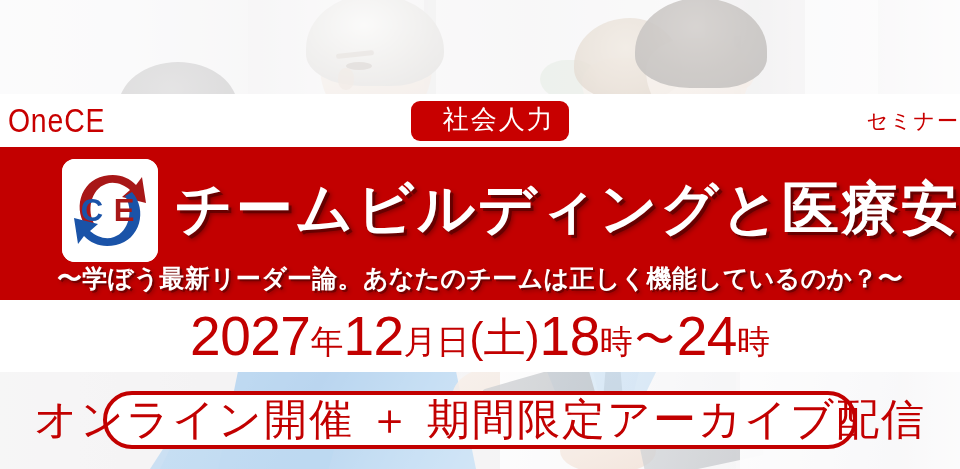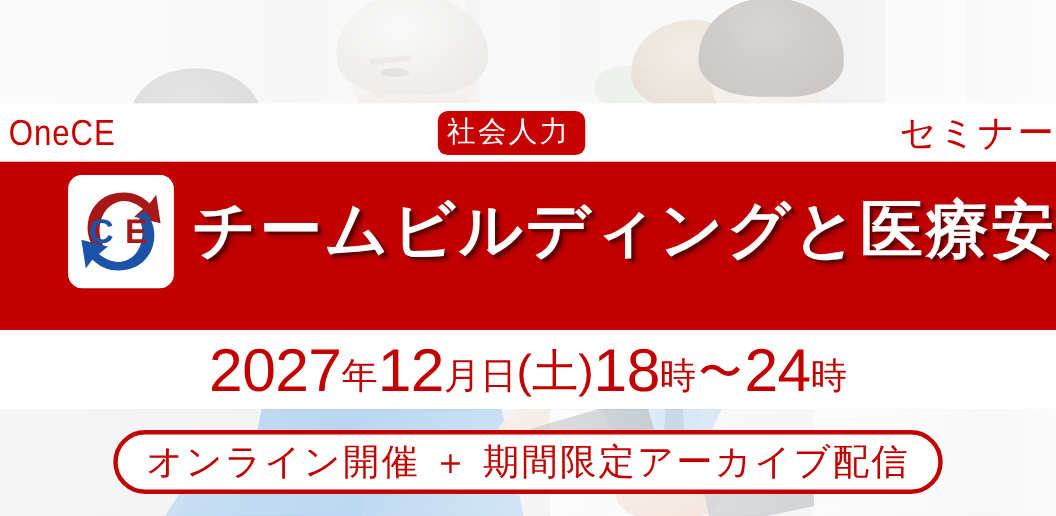--- a/index.html
+++ b/index.html
@@ -181,28 +181,28 @@
     transform: scaleX(0.86);
     transform-origin: center;
     white-space: nowrap;
   }
   .eyebrow-badge {
     background: #c80000;
     color: #ffffff;
     font-size: 26px;
     font-weight: 500;
     letter-spacing: 2px;
-    padding: 4px 14px 6px 8px;
+    padding: 4px 14px 6px 32px;
     border-radius: 9px;
     white-space: nowrap;
     line-height: 1.12;
   }
   .eyebrow-suffix {
     color: #c80000;
-    font-size: 33px;
+    font-size: 21px;
     font-weight: 400;
     letter-spacing: 2px;
     white-space: nowrap;
   }
 
   
   .red-band {
     position: absolute;
     left: 0; top: 147px;
     width: 960px; height: 153px;
@@ -298,21 +298,21 @@
     border: 4px solid #c20000;
     border-radius: 29px;
     display: flex;
     align-items: center;
     justify-content: center;
     z-index: 7;
     box-sizing: border-box;
   }
   .cta-text {
     color: #c20000;
-    font-size: 33px;
+    font-size: 43px;
     font-weight: 400;
     letter-spacing: 2px;
     white-space: nowrap;
   }
 </style>
 </head>
 <body>
 
 <div class="banner">
 
@@ -358,20 +358,21 @@
         <path d="M70 33 C86 51 78 81 54 86 C40 89 30 85 22 77 L16 85 L12 59 L36 65 L28 72
                  C35 78 44 81 52 78 C67 73 72 51 63 37 Z" fill="#1a53a8"></path>
 
         <text x="30" y="62" font-family="Liberation Sans, sans-serif" font-size="31" font-weight="bold" fill="#1a53a8" text-anchor="middle">C</text>
         <text x="62" y="62" font-family="Liberation Sans, sans-serif" font-size="31" font-weight="bold" fill="#a81717" text-anchor="middle">E</text>
       </svg>
     </div>
 
     <div class="title-main">チームビルディングと医療安全</div>
 
+    <div class="title-sub">〜学ぼう最新リーダー論。あなたのチームは正しく機能しているのか？〜</div>
   </div>
 
   <div class="panel-white-bottom"></div>
 
   <div class="date-row">
     <span class="big">2027</span>
     <span class="sm">年</span>
     <span class="big">12</span>
     <span class="sm">月</span>
     <span class="sm">日</span>

